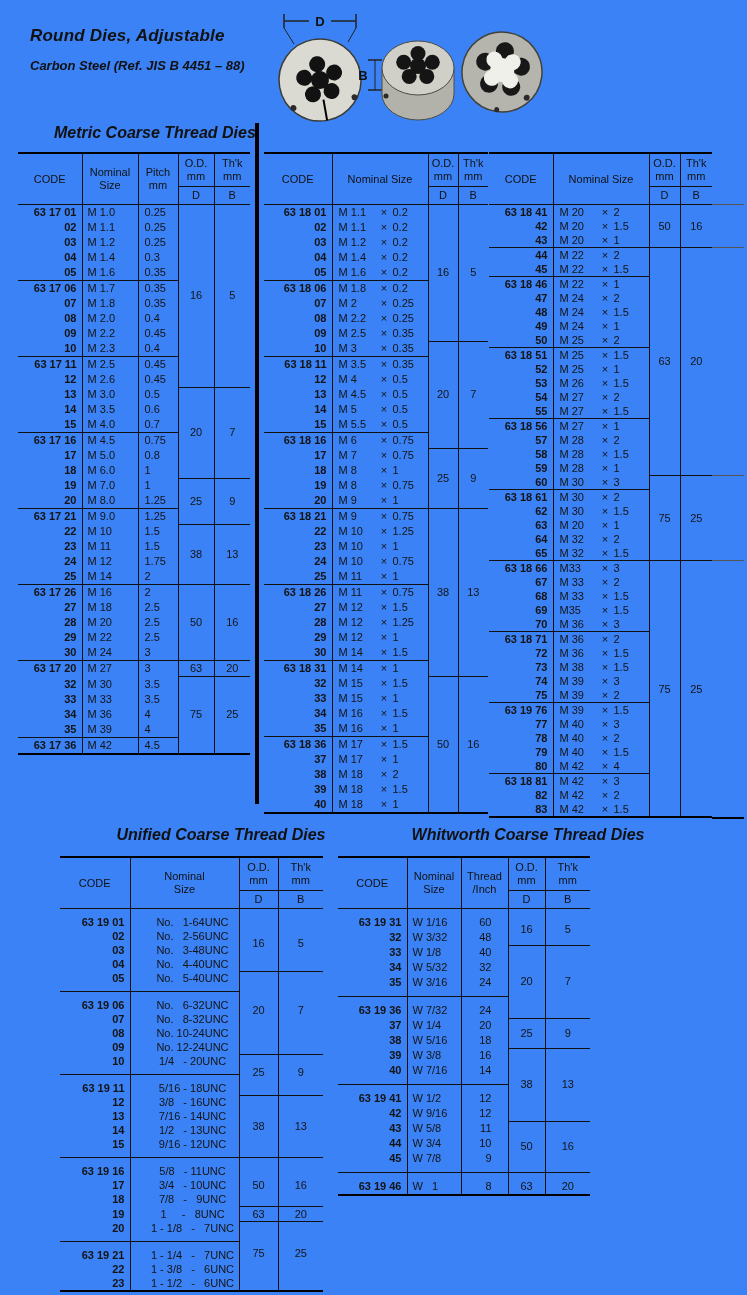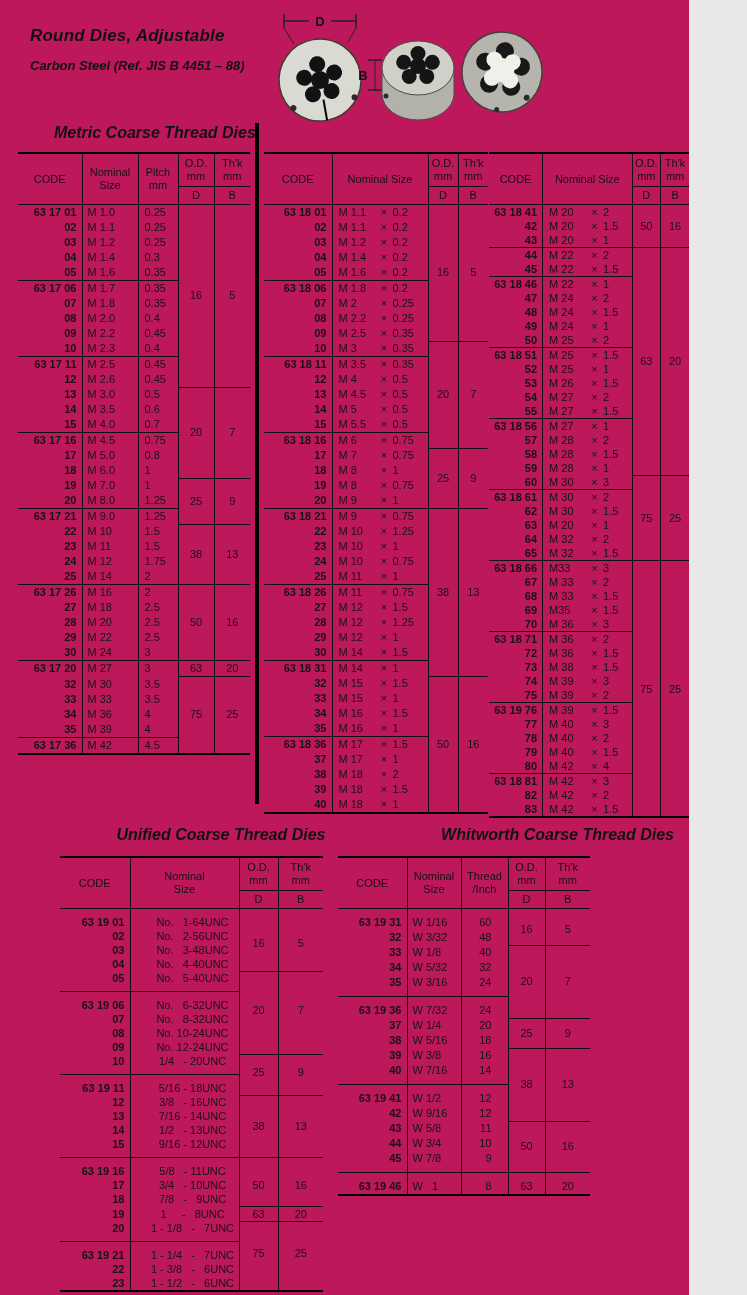--- a/index.html
+++ b/index.html
@@ -1,24 +1,24 @@
 <!DOCTYPE html>
 <html><head>
 <meta charset="utf-8">
 <style>
   html,body{margin:0;padding:0;background:#e8e8e8;}
-  .page{position:relative;width:689px;height:1295px;background:#be185d;overflow:hidden;
+  .page{position:relative;width:747px;height:1295px;background:#3b82f6;overflow:hidden;
         font-family:"Liberation Sans",sans-serif;color:#111;}
   .ttl{position:absolute;left:30px;top:26px;font:italic 700 17px "Liberation Sans",sans-serif;letter-spacing:.2px;}
   .sub{position:absolute;left:30px;top:58px;font:italic 700 13px "Liberation Sans",sans-serif;}
   .hdg{position:absolute;font:italic 700 16px "Liberation Sans",sans-serif;white-space:nowrap;margin-left:38px;}
   #h-coarse{left:16px;top:124px;}
   #h-fine{left:350px;top:124px;width:390px;text-align:center;}
   #h-uni{left:40px;top:826px;width:286px;text-align:center;}
-  #h-whit{left:328px;top:826px;width:308px;text-align:right;}
+  #h-whit{left:336px;top:826px;width:308px;text-align:center;}
   .vbar{position:absolute;left:255px;top:123px;width:4px;height:681px;background:#000;}
 
   table{border-collapse:collapse;table-layout:fixed;position:absolute;
         border-top:2px solid #000;border-bottom:2px solid #000;}
   th{font:400 11px/13px "Liberation Sans",sans-serif;text-align:center;vertical-align:middle;
      white-space:pre-line;padding:1px 0;border-bottom:1px solid #111;}
   thead tr:first-child th{height:30px;}
   thead tr+tr th{height:15px;border-top:1px solid #111;}
   th.bl{border-left:1px solid #111;}
   td{font:400 11px "Liberation Sans",sans-serif;color:#141414;padding:0;vertical-align:middle;}

